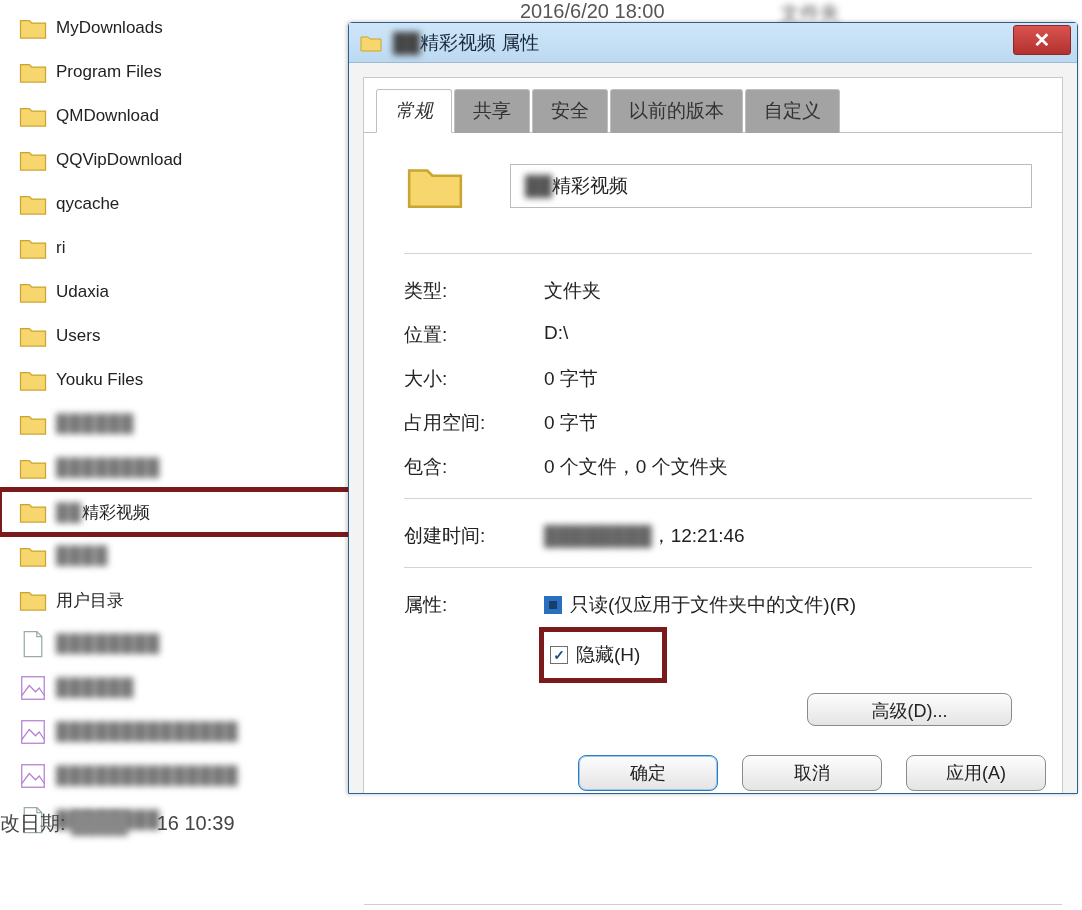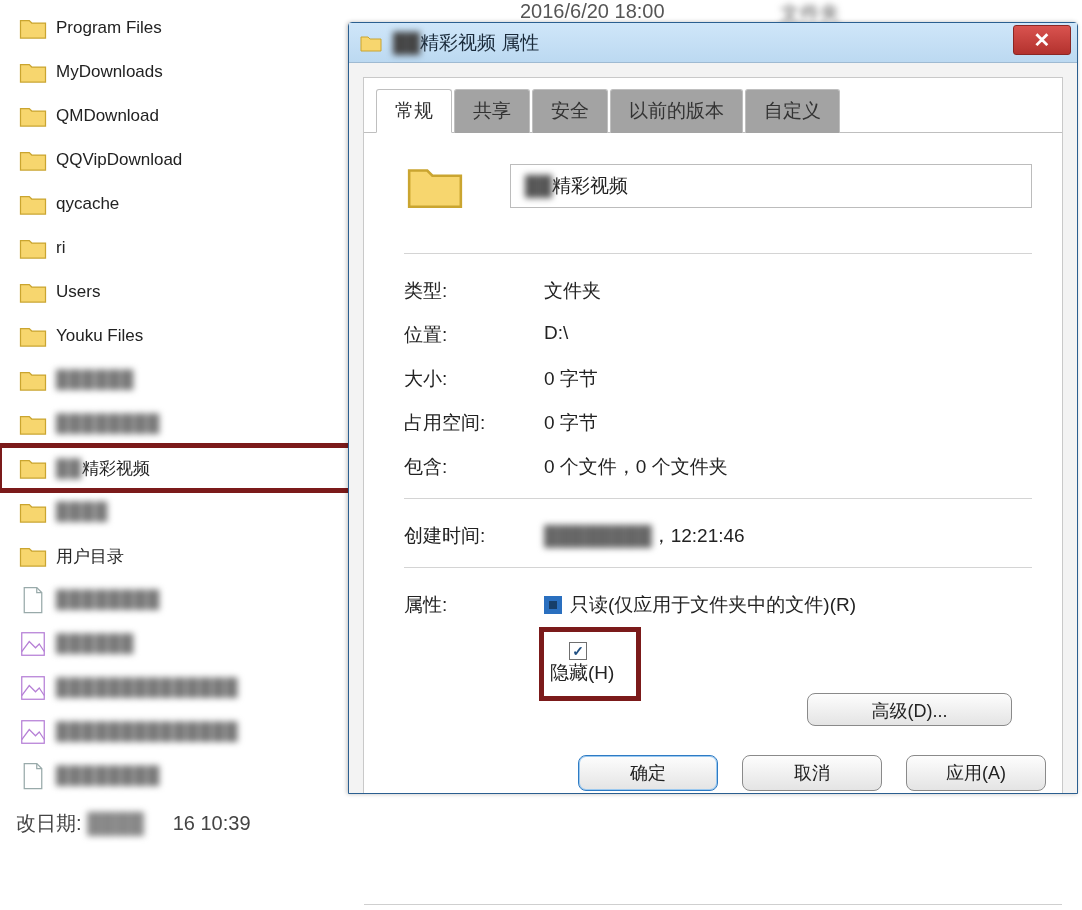--- a/index.html
+++ b/index.html
@@ -33,21 +33,21 @@
     .blurred-text {
       color: #777;
       filter: blur(3px);
       letter-spacing: 1px;
     }
     .status-bar {
       position: absolute;
       left: 0; top: 810px;
       font-size: 20px;
       color: #444;
-      padding-left: 16px;
+      padding-left: 0;
     }
     .status-bar .blurred-inline { filter: blur(3px); color:#888; display:inline-block; width:80px; }
 
     
     .top-date {
       position:absolute; left:520px; top:0; font-size:20px; color:#555; filter:blur(0.5px);
     }
     .top-label { position:absolute; left:780px; top:0; font-size:20px; color:#555; filter:blur(3px); }
 
     
@@ -104,20 +104,21 @@
       font-size:19px;
       color:#333;
       cursor:pointer;
       position:relative;
       top:1px;
       border-radius:3px 3px 0 0;
     }
     .tab.active {
       background:#fff;
       border-bottom:1px solid #fff;
+      font-style:italic;
     }
 
     .content { padding: 22px 30px 0 40px; font-size:19px; }
     .icon-row { display:flex; align-items:center; margin-bottom:36px; }
     .big-folder { width:62px;height:62px;margin-right:44px; }
     .name-box {
       flex:1;
       border:1px solid #bcbcbc;
       padding:8px 14px;
       font-size:19px;
@@ -141,21 +142,20 @@
       font-size:14px;
     }
     .chk.tri { background:#2a6fbf; border-color:#2a6fbf; }
     .chk.tri::after{ content:""; width:8px;height:8px;background:#173f6a; }
     .chk.checked::after{ content:"✓"; color:#1f4f82; font-weight:bold; }
 
     .hidden-box {
       display:inline-flex; align-items:center;
       outline:5px solid #7b1a1a;
       padding:10px 22px 10px 6px;
-      flex-direction:column;
     }
 
     .adv-btn,.ok-btn,.cancel-btn,.apply-btn {
       border:1px solid #8a8a8a;
       background: linear-gradient(to bottom,#fdfdfd,#e4e4e4);
       border-radius:8px;
       font-size:18px;
       color:#222;
       cursor:pointer;
       padding:5px 0;
@@ -178,51 +178,57 @@
 <body>
 
 <div class="top-date">2016/6/20  18:00</div>
 <div class="top-label">文件夹</div>
 
 <div class="folder-list" id="folder-list">
     <div class="folder-item">
       <span class="icon"><svg viewBox="0 0 24 24">
           <path class="folder-svg" d="M2 6 h7 l2 2 h11 v12 h-20z" stroke-width="1"></path>
         </svg></span>
+      <span>MyDownloads</span>
+    </div>
+    <div class="folder-item">
+      <span class="icon"><svg viewBox="0 0 24 24">
+          <path class="folder-svg" d="M2 6 h7 l2 2 h11 v12 h-20z" stroke-width="1"></path>
+        </svg></span>
       <span>Program Files</span>
     </div>
     <div class="folder-item">
       <span class="icon"><svg viewBox="0 0 24 24">
           <path class="folder-svg" d="M2 6 h7 l2 2 h11 v12 h-20z" stroke-width="1"></path>
         </svg></span>
-      <span>MyDownloads</span>
-    </div>
-    <div class="folder-item">
-      <span class="icon"><svg viewBox="0 0 24 24">
-          <path class="folder-svg" d="M2 6 h7 l2 2 h11 v12 h-20z" stroke-width="1"></path>
-        </svg></span>
       <span>QMDownload</span>
     </div>
     <div class="folder-item">
       <span class="icon"><svg viewBox="0 0 24 24">
           <path class="folder-svg" d="M2 6 h7 l2 2 h11 v12 h-20z" stroke-width="1"></path>
         </svg></span>
       <span>QQVipDownload</span>
     </div>
     <div class="folder-item">
       <span class="icon"><svg viewBox="0 0 24 24">
           <path class="folder-svg" d="M2 6 h7 l2 2 h11 v12 h-20z" stroke-width="1"></path>
         </svg></span>
       <span>qycache</span>
     </div>
     <div class="folder-item">
       <span class="icon"><svg viewBox="0 0 24 24">
           <path class="folder-svg" d="M2 6 h7 l2 2 h11 v12 h-20z" stroke-width="1"></path>
         </svg></span>
       <span>ri</span>
+    </div>
+    <div class="folder-item">
+      <span class="icon"><svg viewBox="0 0 24 24">
+          <path class="folder-svg" d="M2 6 h7 l2 2 h11 v12 h-20z" stroke-width="1"></path>
+        </svg></span>
+      <span>Udaxia</span>
     </div>
     <div class="folder-item">
       <span class="icon"><svg viewBox="0 0 24 24">
           <path class="folder-svg" d="M2 6 h7 l2 2 h11 v12 h-20z" stroke-width="1"></path>
         </svg></span>
       <span>Users</span>
     </div>
     <div class="folder-item">
       <span class="icon"><svg viewBox="0 0 24 24">
           <path class="folder-svg" d="M2 6 h7 l2 2 h11 v12 h-20z" stroke-width="1"></path>

